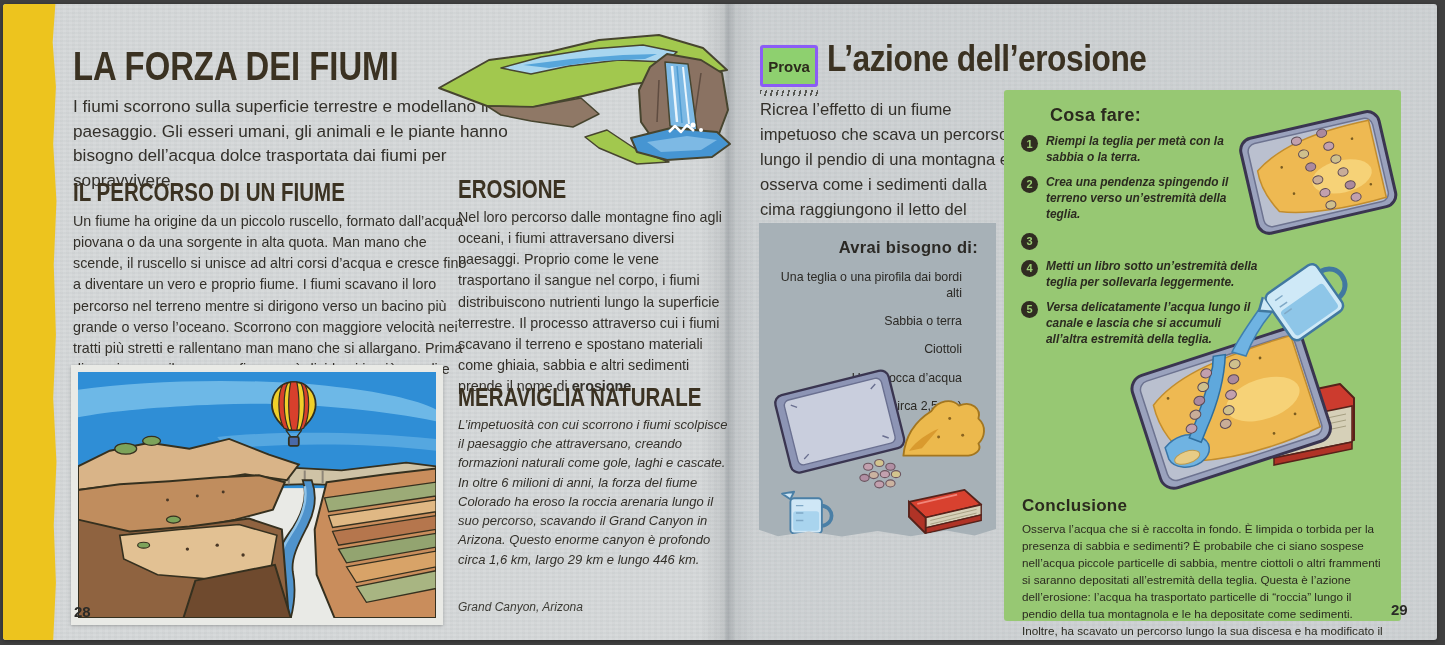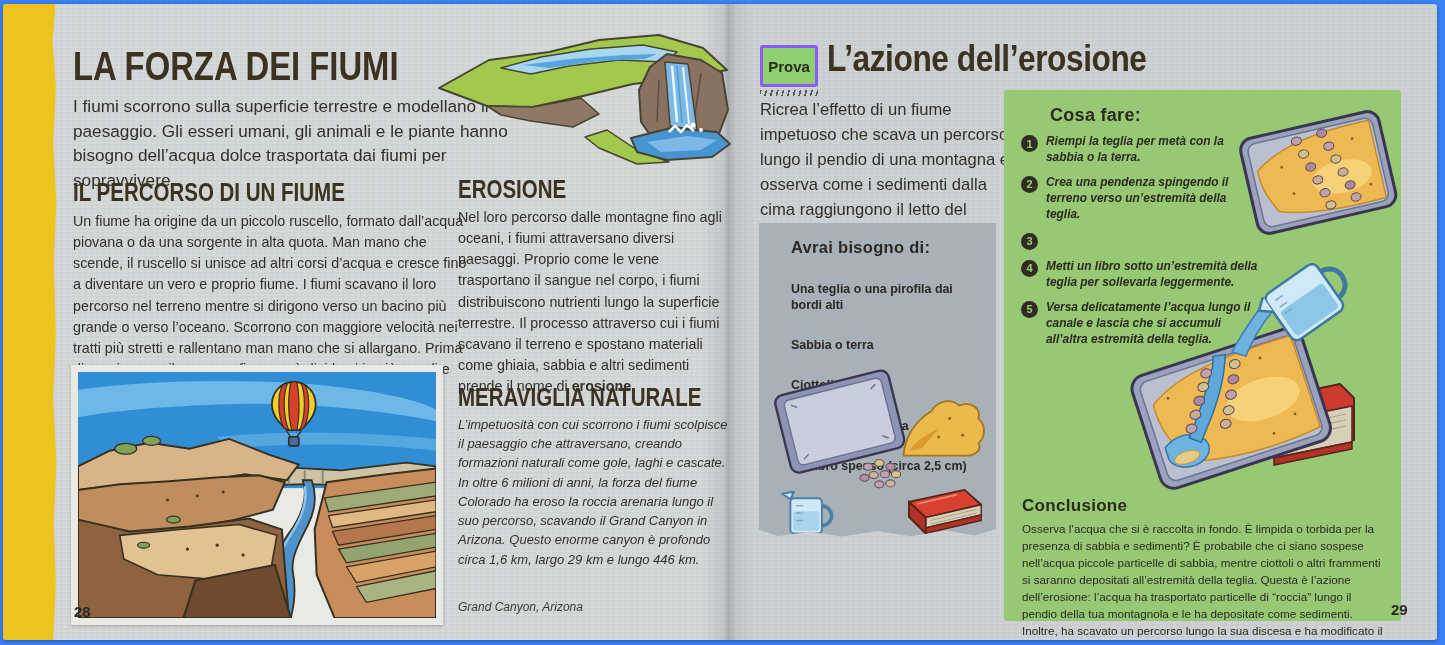--- a/index.html
+++ b/index.html
@@ -1,17 +1,17 @@
 <!DOCTYPE html>
 <html><head>
 <meta charset="utf-8">
 <style>
   html,body{margin:0;padding:0;}
   body{width:1445px;height:645px;font-family:"Liberation Sans",sans-serif;background:#f0f0ee;overflow:hidden;}
-  #photo{position:relative;width:1445px;height:645px;background:#3b82f6;}
+  #photo{position:relative;width:1445px;height:645px;background:#404040;}
   #spread{position:absolute;left:3px;top:4px;width:1434px;height:636px;background:#d5d8d9;border-radius:3px;box-shadow:0 1px 4px rgba(0,0,0,.35);overflow:hidden;}
   #spread::before{content:"";position:absolute;inset:0;pointer-events:none;
     background:repeating-linear-gradient(0deg,rgba(255,255,255,.035) 0 2px,rgba(70,80,85,.028) 2px 4px),
                repeating-linear-gradient(90deg,rgba(255,255,255,.02) 0 3px,rgba(70,80,85,.02) 3px 6px);}
   #right-tone{position:absolute;left:722px;top:0;right:0;height:100%;background:rgba(120,132,138,.07);}
   #gutter{position:absolute;left:698px;top:0;width:54px;height:100%;
     background:linear-gradient(to right,rgba(0,0,0,0) 0%,rgba(55,62,68,.10) 40%,rgba(55,62,68,.22) 51%,rgba(55,62,68,.07) 64%,rgba(0,0,0,0) 100%);}
   .abs{position:absolute;}
   
   .slab{font-weight:800;color:#3b3222;letter-spacing:0px;transform:scaleX(.82);transform-origin:left top;white-space:nowrap;}
@@ -26,24 +26,24 @@
   #caption{left:455px;top:596px;font-size:12px;font-style:italic;color:#3c3b35;}
   #canyon-frame{left:68px;top:361px;width:372px;height:260px;background:#e9eae6;box-shadow:0 1px 3px rgba(0,0,0,.25);padding:7px;box-sizing:border-box;}
   #canyon-frame svg{display:block;width:100%;height:100%;}
   
   #prova-badge{left:757px;top:41px;width:58px;height:42px;background:#8ed06f;border:3px solid #8b5cf6;border-radius:3px;display:flex;align-items:center;justify-content:center;box-sizing:border-box;
     font-weight:800;font-size:15px;color:#2c2a1c;}
   #badge-hatch{left:757px;top:86px;width:60px;height:6px;
     background:repeating-linear-gradient(105deg,rgba(45,45,38,.75) 0 1.6px,rgba(0,0,0,0) 1.6px 5.5px);}
   .h1R{font-weight:800;font-size:36px;color:#3b3222;letter-spacing:-.5px;transform:scaleX(.88);transform-origin:left top;white-space:nowrap;}
   #intro-right{left:757px;top:94px;width:254px;font-size:16.6px;line-height:1.5;}
-  #materials-box{left:756px;top:219px;width:237px;height:317px;background:#a7b1b7;box-sizing:border-box;padding:15px 32px;
-    clip-path:polygon(0 0,100% 0,100% 96.5%,91% 98.6%,79% 97%,64% 98.8%,50% 97.2%,35% 98.9%,21% 97.3%,8% 98.8%,0 96.8%);}
+  #materials-box{left:756px;top:219px;width:237px;height:317px;background:#a7b1b7;box-sizing:border-box;padding:15px 18px;
+    clip-path:polygon(0 0,100% 0,100% 96.5%,91% 98.6%,79% 97%,64% 98.8%,50% 97.2%,35% 98.9%,21% 97.3%,8% 98.8%,0 96.8%);text-align:right;}
   #materials-box h3{margin:0;font-size:16.5px;font-weight:800;color:#2b2925;letter-spacing:.3px;}
-  .mat-item{margin-top:24px;font-size:12.4px;font-weight:700;color:#2b2925;line-height:1.3;width:185px;}
+  .mat-item{margin-top:12px;font-size:12.4px;font-weight:400;color:#2b2925;line-height:1.3;width:185px;}
   #materials-art{position:absolute;left:4px;top:140px;width:228px;height:176px;}
   #green-box{left:1001px;top:86px;width:397px;height:531px;background:#97c873;border-radius:3px;}
   #steps-head{left:46px;top:15px;font-size:18px;font-weight:800;color:#2b2a1e;letter-spacing:.3px;}
   #steps{left:17px;top:44px;width:238px;}
   .step{display:flex;gap:8px;margin-bottom:9px;}
   .stepnum{flex:0 0 auto;width:17px;height:17px;border-radius:50%;background:#302c21;color:#9ccf74;
     font-size:11px;font-weight:800;display:flex;align-items:center;justify-content:center;margin-top:1px;}
   .steptxt{font-size:11.9px;font-style:italic;font-weight:600;color:#2b2a20;line-height:1.34;}
   #tray1-art{position:absolute;right:2px;top:6px;width:162px;height:152px;}
   #pour-art{position:absolute;left:110px;top:160px;width:252px;height:252px;}

